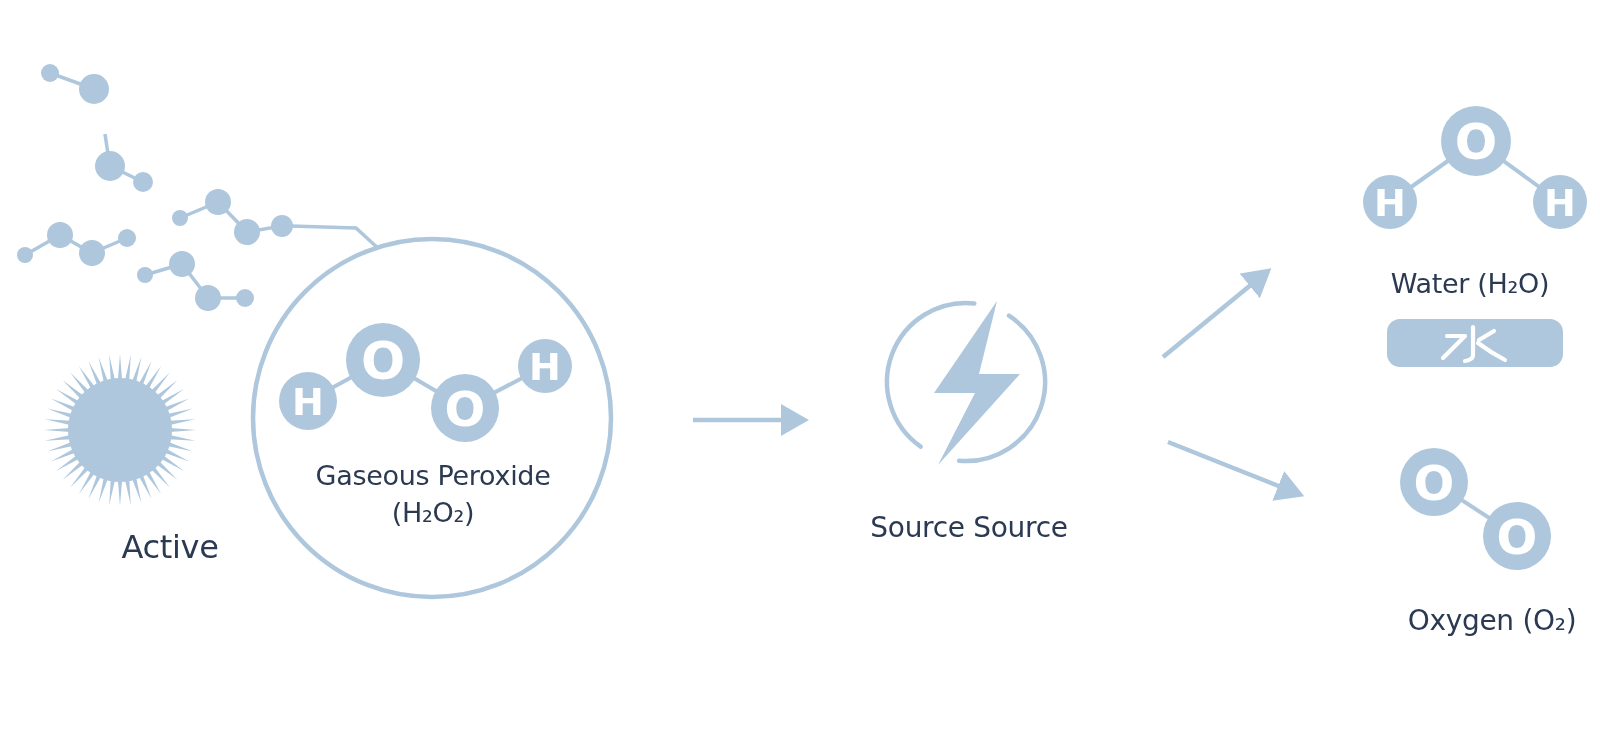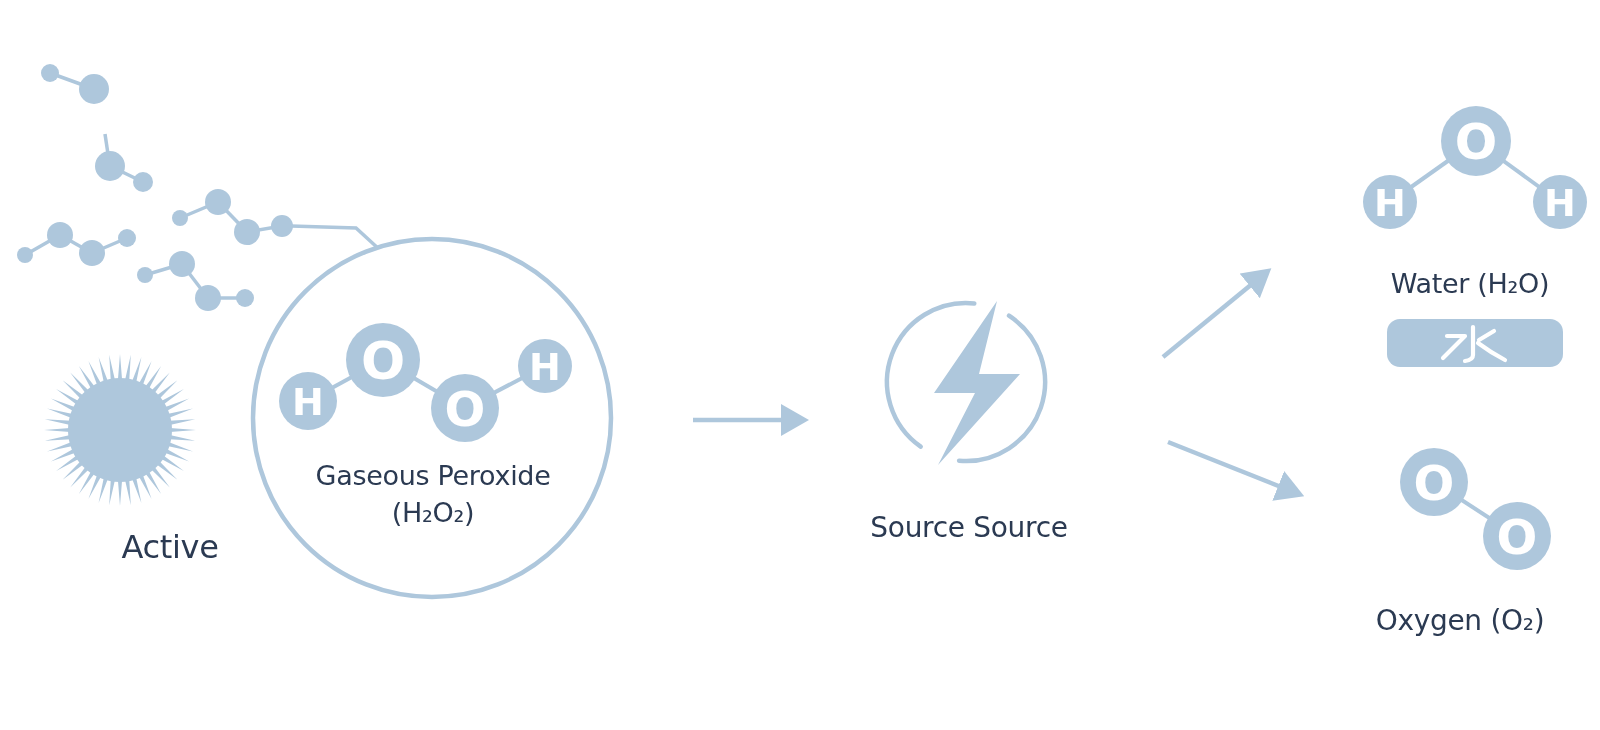--- a/index.html
+++ b/index.html
@@ -35,21 +35,21 @@
     text-align:center;
     white-space:nowrap;
     color:var(--ink);
     font-weight:500;
     letter-spacing:-0.3px;
   }
   .label-active{left:122px;top:531px;font-size:32px;line-height:32px;margin-left:48px;}
   .label-h2o2{left:433px;top:457px;font-size:27px;line-height:37px;}
   .label-plasma{left:969px;top:511px;font-size:28px;line-height:34px;}
   .label-water{left:1470px;top:267px;font-size:27px;line-height:34px;}
-  .label-oxygen{left:1460px;top:604px;font-size:28px;line-height:34px;}
+  .label-oxygen{left:1492px;top:604px;font-size:28px;line-height:34px;}
 </style>
 </head>
 <body>
 
 <div class="stage">
 
   <svg class="art" viewBox="0 0 1600 730">
     <defs>
       <marker id="ah" viewBox="0 0 28 32" refX="3" refY="16" markerWidth="28" markerHeight="32" markerUnits="userSpaceOnUse" orient="auto">
         <path d="M0,0 L28,16 L0,32 Z" fill="#AEC7DC"></path>

